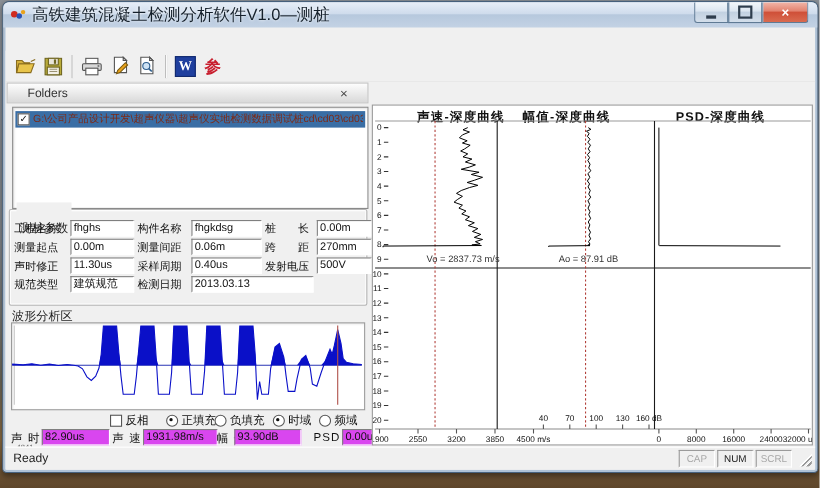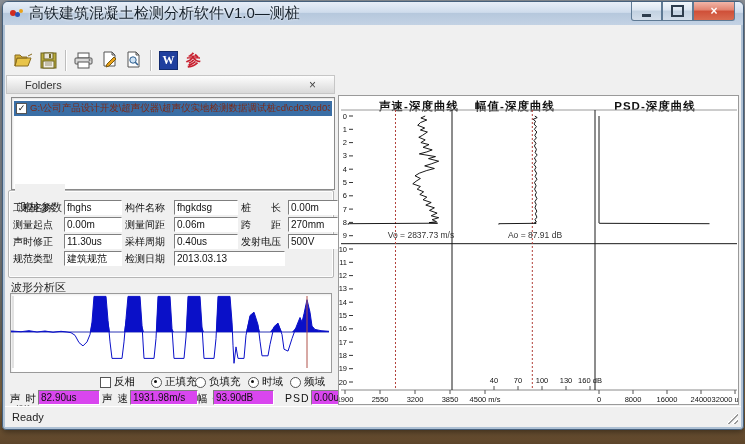--- a/index.html
+++ b/index.html
@@ -358,15 +358,20 @@
             <line x1="396" y1="286" x2="396" y2="290" stroke="#555" stroke-width="1"></line>
             <text x="396" y="298" font-size="7.5" text-anchor="middle" fill="#111">32000 us^2/m</text>
             <polyline points="260.0,12.0 260.0,119.1 260.6,119.3 370.5,119.7" fill="none" stroke="#000" stroke-width="0.9"></polyline>
           </svg>
       </div>
     </div>
   </div>
 
   <div class="statusbar">
     <span>Ready</span>
+    <span class="sb-inds">
+      <span class="sb-box off">CAP</span>
+      <span class="sb-box">NUM</span>
+      <span class="sb-box off">SCRL</span>
+    </span>
     <span class="grip"></span>
   </div>
 </div>
 
 </body></html>

